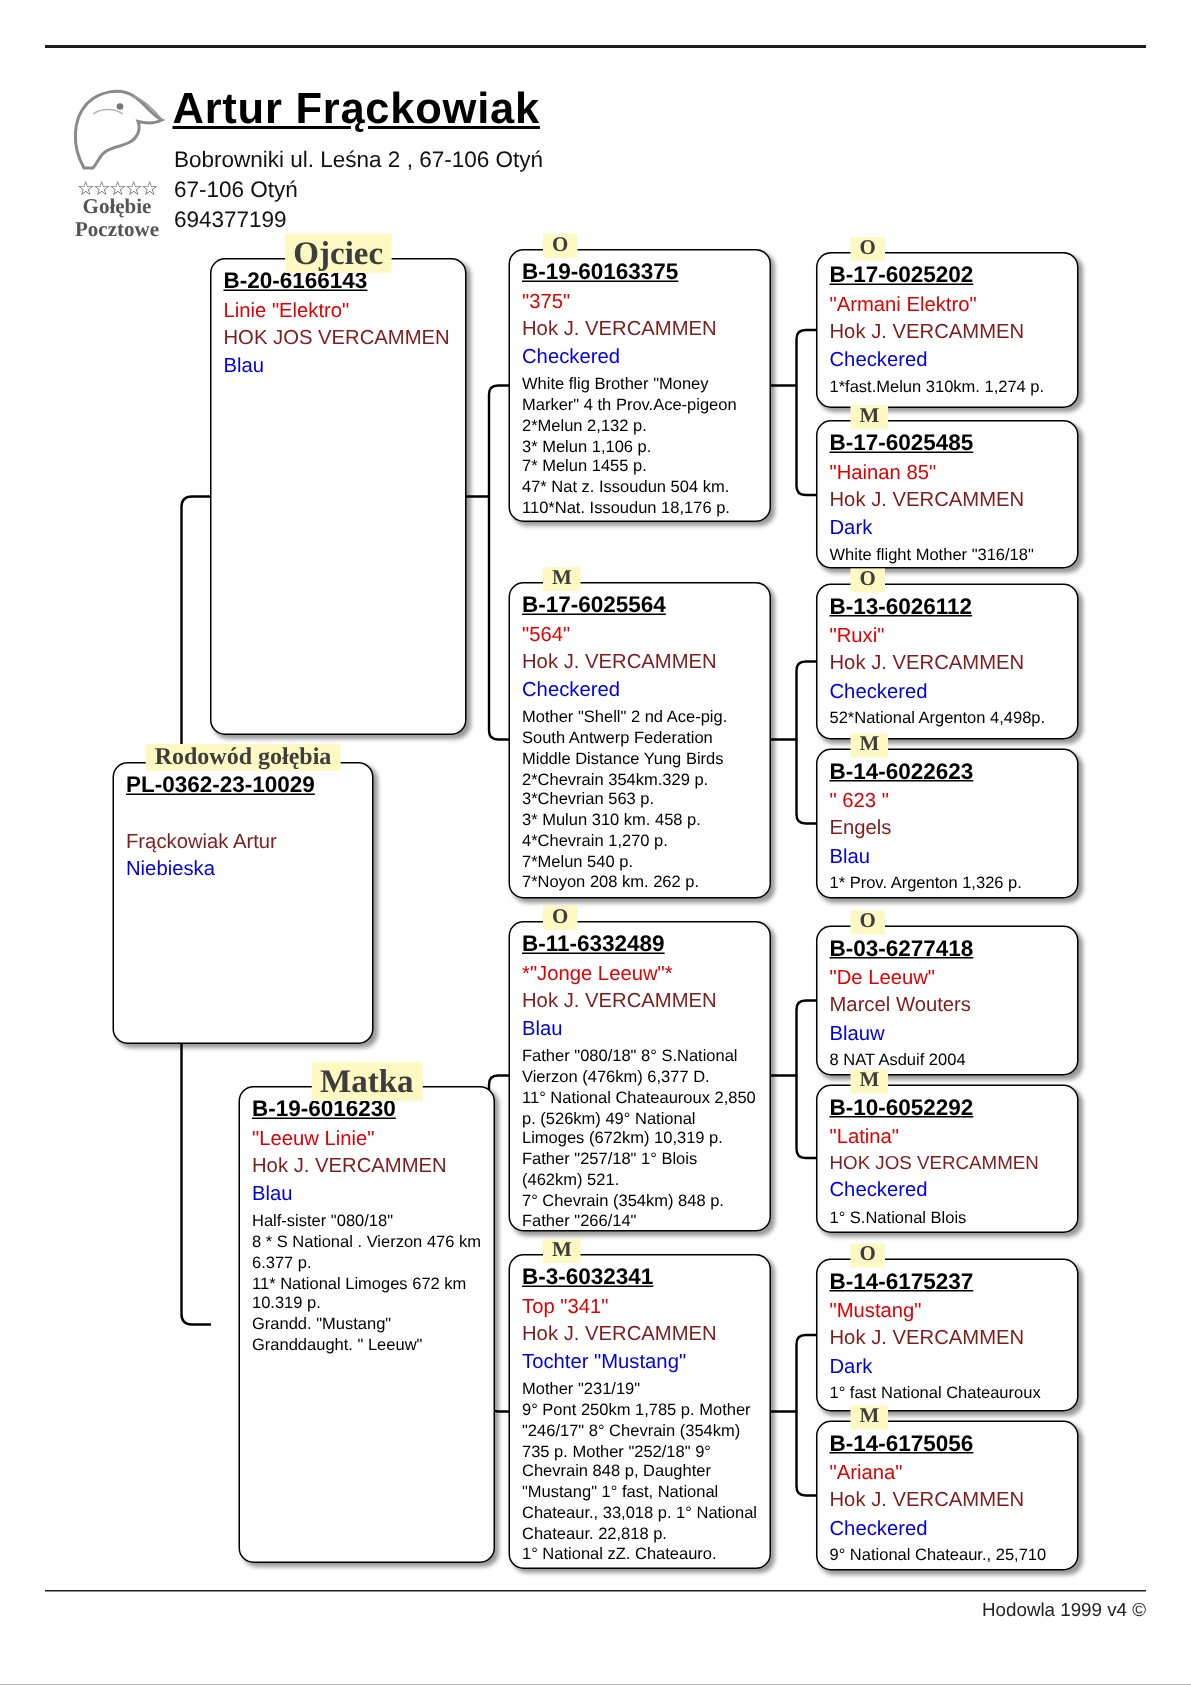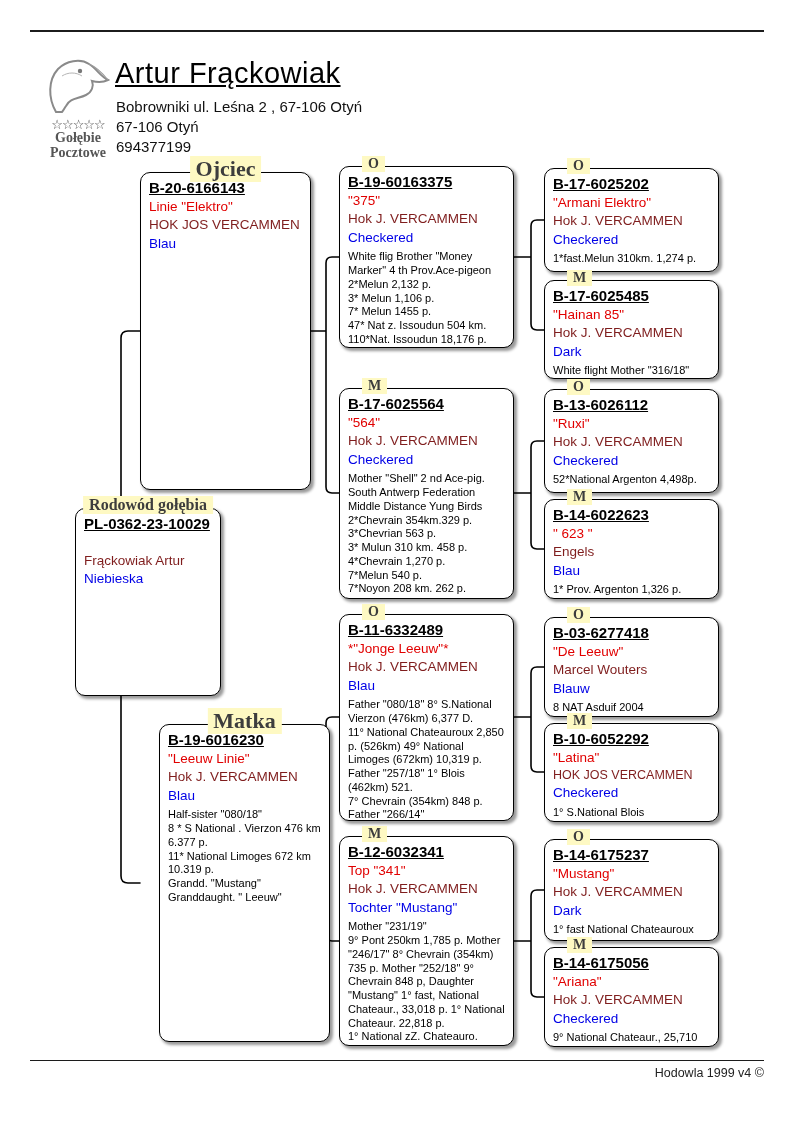--- a/index.html
+++ b/index.html
@@ -3,21 +3,21 @@
 <meta charset="utf-8">
 <style>
   html,body{margin:0;padding:0;background:#888;}
   #page{position:relative;width:794px;height:1123px;background:#ffffff;margin:0 auto;
         font-family:"Liberation Sans",sans-serif;overflow:hidden;}
   .hrule{position:absolute;border-top:2px solid #1c1c1c;}
   
   #logo{position:absolute;left:38px;top:56px;width:80px;text-align:center;color:#5a5a5a;}
   #logo .stars{font-size:13px;letter-spacing:-1px;color:#4a4a4a;line-height:1;}
   #logo .logoline{font-family:"Liberation Serif",serif;font-weight:bold;font-size:14px;color:#555;line-height:1.05;}
-  #breeder-name{position:absolute;left:115px;top:57px;font-size:29px;font-weight:normal;color:#000;
+  #breeder-name{position:absolute;left:115px;top:57px;font-size:29px;font-weight:bold;color:#000;
         text-decoration:underline;letter-spacing:0.5px;}
   #address{position:absolute;left:116px;top:97px;font-size:15px;color:#111;line-height:1.32;}
   
   .pbox{position:absolute;background:#fff;border:1.6px solid #000;border-radius:10px;
         box-shadow:2.5px 2.5px 3px rgba(0,0,0,0.4);padding:5px 8px 4px 8px;box-sizing:border-box;z-index:2;}
   .legend{position:absolute;background:#fef9c3;padding:0 6px;font-family:"Liberation Serif",serif;
         font-weight:bold;color:#3d3d3d;white-space:nowrap;z-index:3;}
   .legend.big{left:50%;transform:translateX(-50%);font-size:22px;top:-17px;}
   .legend.mid{left:50%;transform:translateX(-50%);font-size:16px;top:-13px;}
   .legend.small{left:22px;font-size:14px;top:-11px;transform:none;}
@@ -62,21 +62,21 @@
       <path d="M140,883 H128 Q121,883 121,876 V696"></path>
       <path d="M311,331 H326 M339,257 H332 Q326,257 326,263 V487 Q326,493 332,493 H339"></path>
       <path d="M311,883 H326 M339,717 H332 Q326,717 326,723 V935 Q326,941 332,941 H339"></path>
       <path d="M514,257 H531 M544,220 H537 Q531,220 531,226 V324 Q531,330 537,330 H544"></path>
       <path d="M514,493 H531 M544,441 H537 Q531,441 531,447 V543 Q531,549 537,549 H544"></path>
       <path d="M514,717 H531 M544,667 H537 Q531,667 531,673 V766 Q531,772 537,772 H544"></path>
       <path d="M514,941 H531 M544,890 H537 Q531,890 531,896 V991 Q531,997 537,997 H544"></path>
     </g>
   </svg>
 
-  <div class="pbox" style="left:75px;top:508px;width:146px;height:188px;">
+  <div class="pbox" style="left:75px;top:508px;width:174px;height:188px;">
     <div class="legend mid">Rodowód gołębia</div>
     <div class="ring">PL-0362-23-10029</div>
     <div class="gap"></div>
     <div class="owner">Frąckowiak Artur</div>
     <div class="pcolor">Niebieska</div>
   </div>
 
   <div class="pbox" style="left:140px;top:172px;width:171px;height:318px;">
     <div class="legend big">Ojciec</div>
     <div class="ring">B-20-6166143</div>
@@ -139,21 +139,21 @@
     <div class="pcolor">Blau</div>
     <div class="details">Father "080/18" 8° S.National Vierzon (476km) 6,377 D.
 11° National Chateauroux 2,850 p. (526km) 49° National Limoges (672km) 10,319 p.
 Father "257/18" 1° Blois (462km) 521.
 7° Chevrain (354km) 848 p.
 Father "266/14"</div>
   </div>
 
   <div class="pbox" style="left:339px;top:836px;width:175px;height:210px;">
     <div class="legend small">M</div>
-    <div class="ring">B-12-6032341</div>
+    <div class="ring">B-3-6032341</div>
     <div class="pname">Top "341"</div>
     <div class="owner">Hok J. VERCAMMEN</div>
     <div class="pcolor">Tochter "Mustang"</div>
     <div class="details">Mother "231/19"
 9° Pont 250km 1,785 p. Mother "246/17" 8° Chevrain (354km) 735 p. Mother "252/18" 9° Chevrain 848 p, Daughter "Mustang" 1° fast, National Chateaur., 33,018 p. 1° National Chateaur. 22,818 p.
 1° National zZ. Chateauro.</div>
   </div>
 
   <div class="pbox" style="left:544px;top:168px;width:175px;height:104px;">
     <div class="legend small">O</div>

